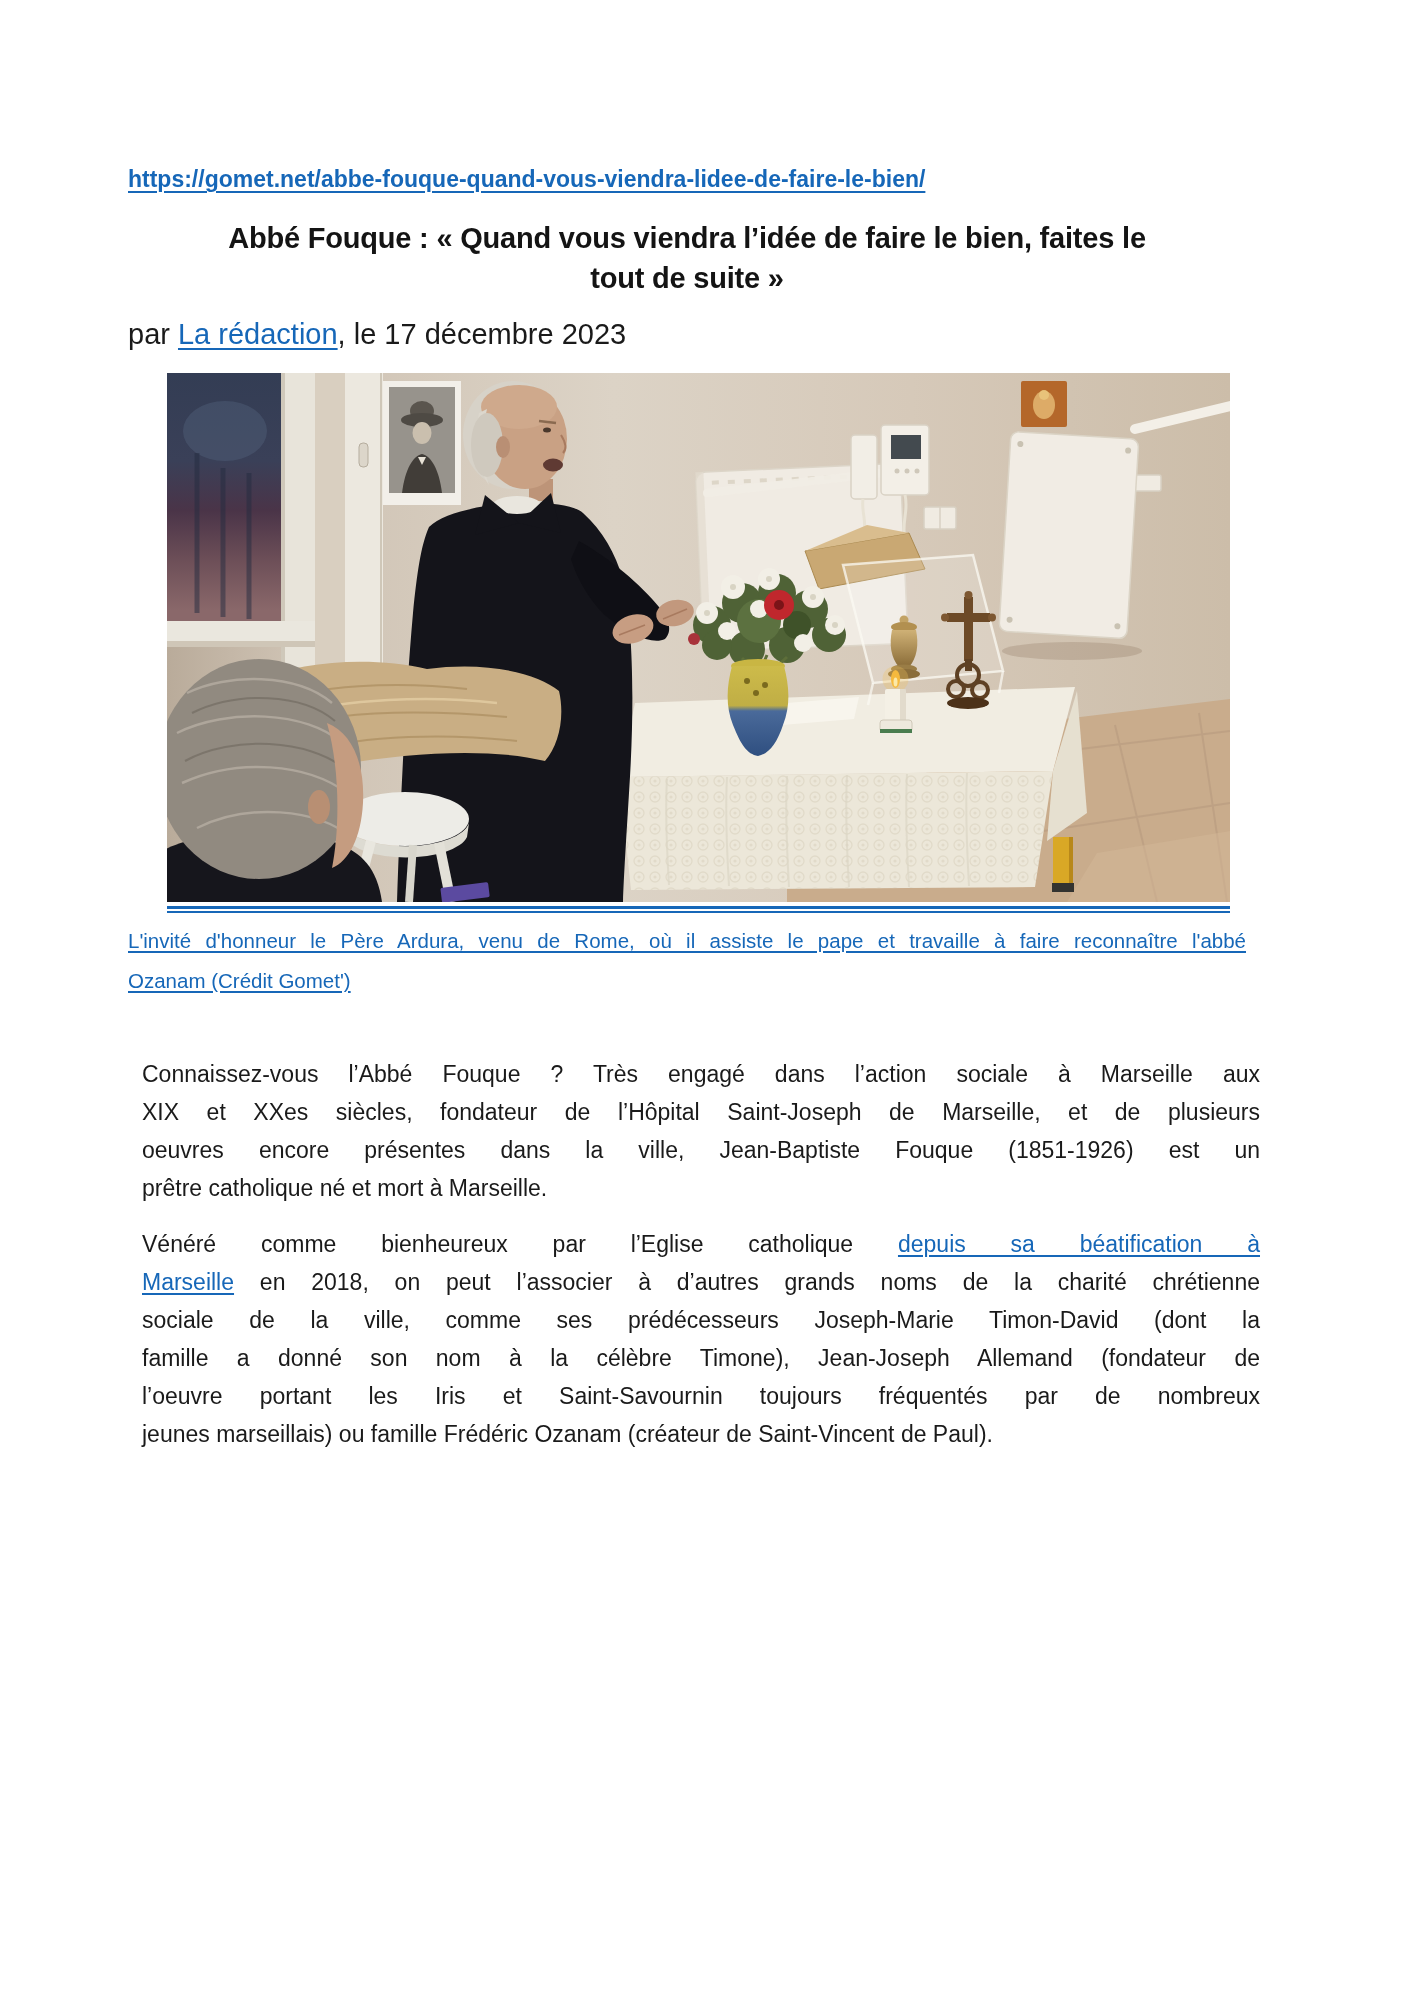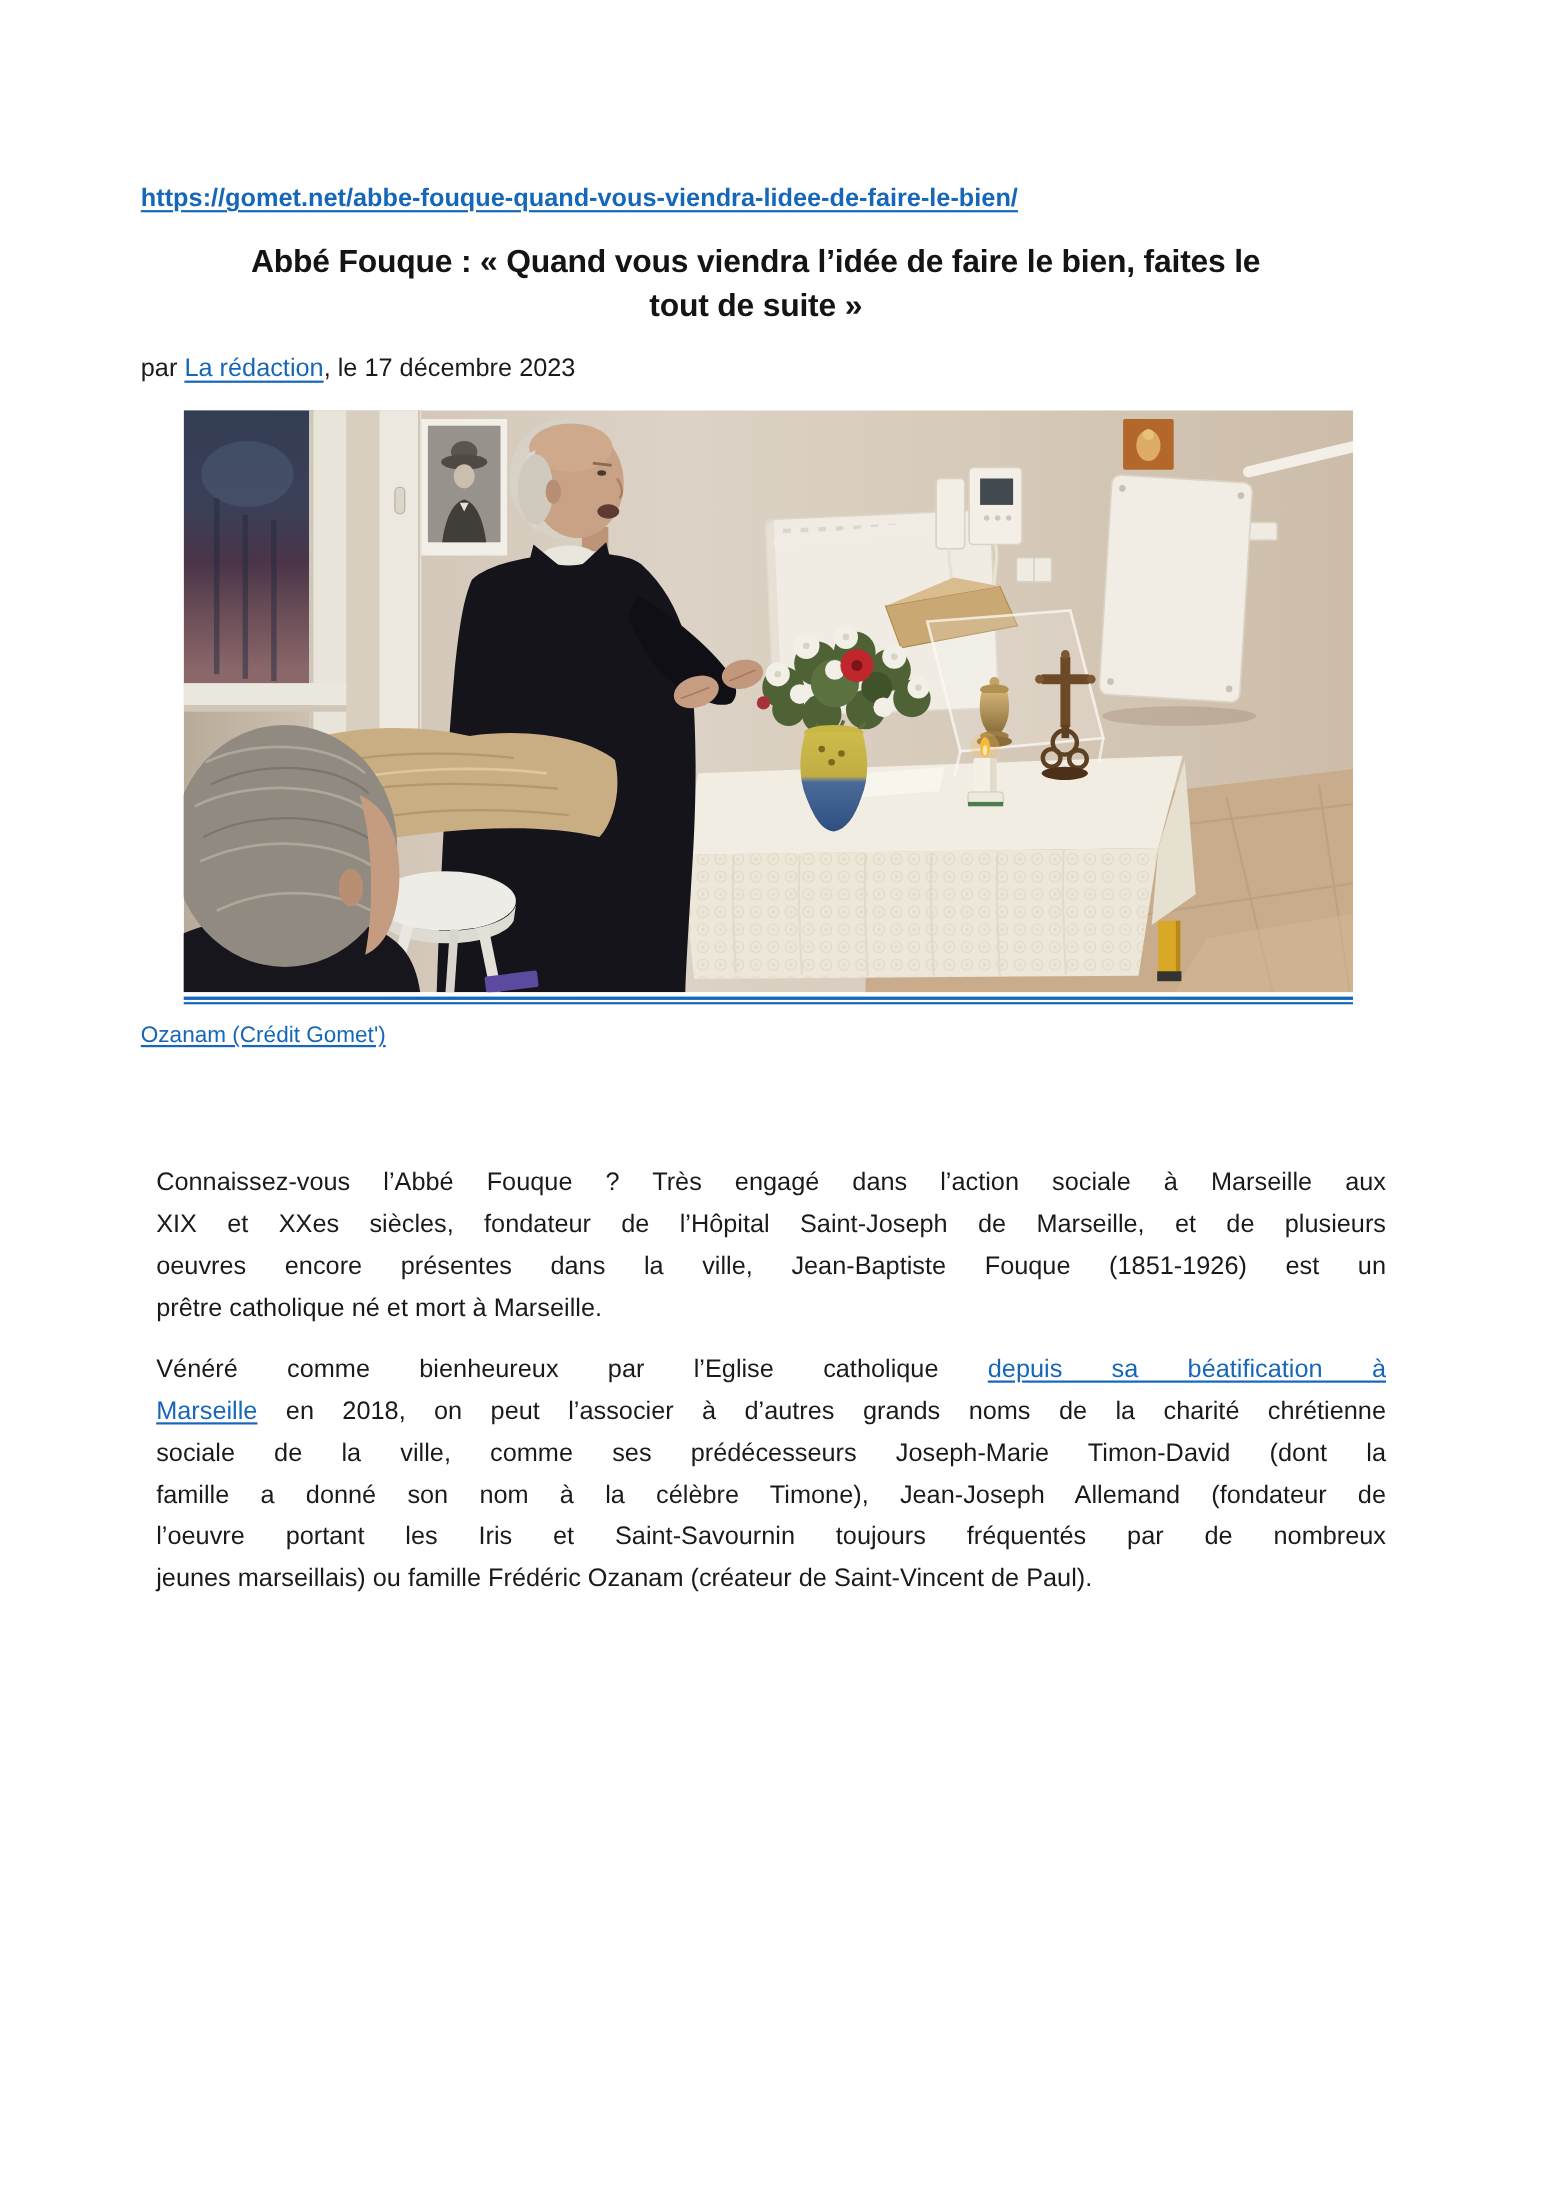--- a/index.html
+++ b/index.html
@@ -13,21 +13,21 @@
   .url-wrap{top:164px;left:0;width:1118px;font-size:23px;line-height:30px;}
   .url-a{
     color:#1667b8;font-weight:700;text-decoration:underline;
     text-decoration-thickness:2px;text-underline-offset:4px;cursor:pointer;
   }
 
   .title{top:218px;left:0;width:1118px;font-size:29px;font-weight:700;
     line-height:40px;letter-spacing:-0.2px;color:#141414;}
   .title .tline{white-space:nowrap;text-align:center;}
 
-  .byline{top:318px;left:0;width:1118px;font-size:23px;line-height:32px;}
+  .byline{top:318px;left:0;width:1118px;font-size:29px;line-height:32px;}
   .author-link{color:#1667b8;text-decoration:underline;text-decoration-thickness:1.5px;
     text-underline-offset:4px;cursor:pointer;}
 
   .figure{top:373px;left:39px;width:1063px;height:529px;cursor:pointer;}
   .figure svg{display:block;}
 
   .photo-rule{top:906px;left:39px;width:1063px;height:2px;
     border-top:3px solid #1667b8;border-bottom:2px solid #1667b8;}
 
   .caption{top:921px;left:0;width:1118px;font-size:20.5px;line-height:40px;cursor:pointer;}
@@ -320,20 +320,21 @@
           <path d="M25,340 C70,318 135,320 168,348 M18,388 C66,362 142,366 178,396" stroke="#6e675e" stroke-width="2" fill="none" opacity="0.6"></path>
           <path d="M160,350 C185,360 198,390 196,430 C194,465 182,488 165,495 C172,460 174,400 160,350 Z" fill="#c59c80"></path>
           <ellipse cx="152" cy="434" rx="11" ry="17" fill="#b88f73"></ellipse>
         </g>
       </svg>
     </div>
 
     <div class="abs photo-rule"></div>
 
     <div class="abs caption">
+        <div class="tline just"><span class="ilink">L'invité d'honneur le Père Ardura, venu de Rome, où il assiste le pape et travaille à faire reconnaître l'abbé</span></div>
         <div class="tline"><span class="ilink">Ozanam (Crédit Gomet')</span></div>
       </div>
 
     <div class="abs para para1">
         <div class="tline just"><span>Connaissez-vous l’Abbé Fouque ? Très engagé dans l’action sociale à Marseille aux</span></div>
         <div class="tline just"><span>XIX et XXes siècles, fondateur de l’Hôpital Saint-Joseph de Marseille, et de plusieurs</span></div>
         <div class="tline just"><span>oeuvres encore présentes dans la ville, Jean-Baptiste Fouque (1851-1926) est un</span></div>
         <div class="tline"><span>prêtre catholique né et mort à Marseille.</span></div>
       </div>
 

